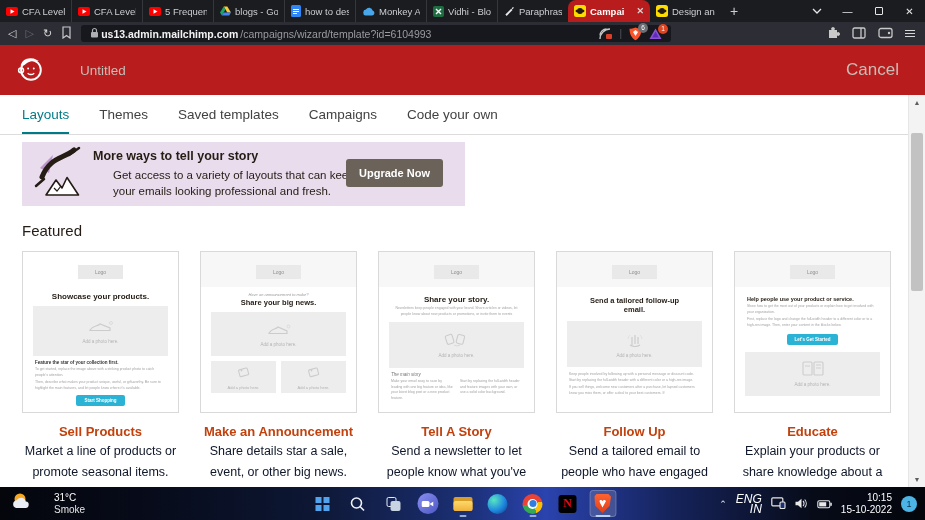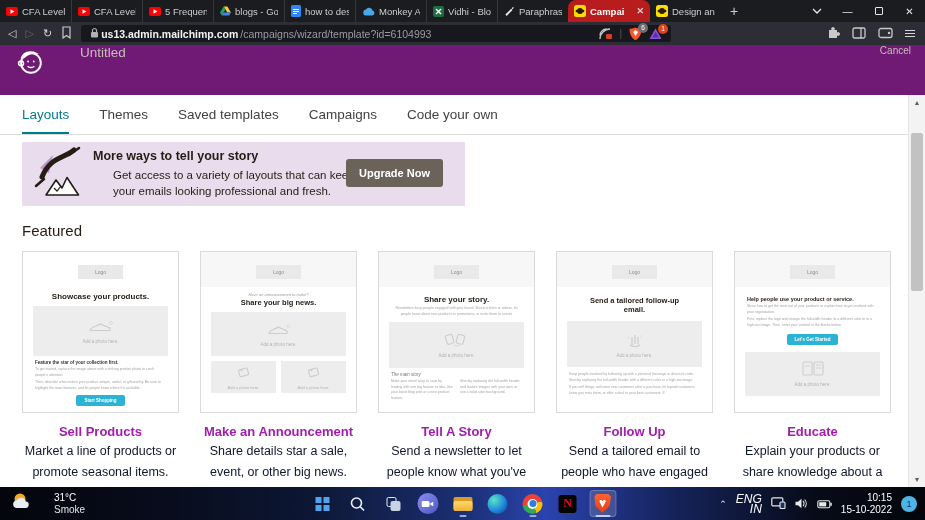--- a/index.html
+++ b/index.html
@@ -31,41 +31,41 @@
   .pill-right { margin-left:auto; display:flex; align-items:center; gap:7px; }
   .pill-div { color:#55565c; font-size:10px; }
   .badged { position:relative; display:flex; }
   .mini-badge { position:absolute; top:-4px; right:-6px; min-width:10px; height:10px; border-radius:5px; font-size:6.5px; color:#fff; display:flex; align-items:center; justify-content:center; padding:0 1px; }
   .mini-badge.gray { background:#6d6e73; }
   .mini-badge.red { background:#e0431f; }
   .bar-icons { display:flex; align-items:center; gap:12px; margin-left:auto; padding-right:2px; }
   .hamb span { display:block; width:10px; height:1.5px; background:#d6d6d6; margin:1.5px 0; }
 
   
-  .mc-header { height:50px; background:#701a75; display:flex; padding:0 14px 0 14px; }
+  .mc-header { height:50px; background:#b91c1c; display:flex; align-items:center; padding:0 26px 0 14px; }
   .mc-title { color:#c6bfb8; font-size:13.5px; margin-left:34px; }
-  .mc-cancel { margin-left:auto; color:#c6bfb8; font-size:10px; }
+  .mc-cancel { margin-left:auto; color:#c6bfb8; font-size:17px; }
 
   
   .content { position:relative; height:392px; background:#fff;border-radius:27px; }
   .mc-nav { height:40px; border-bottom:1px solid #dcdcdc; display:flex; align-items:flex-end; padding-left:22px; gap:30px; margin-right:17px; }
   .mc-nav-item { font-size:13.5px; color:#424242; padding-bottom:12px; }
   .mc-nav-item.active { color:#007c89; border-bottom:2px solid #007c89; padding-bottom:10px; }
 
   .banner { position:relative; margin:7px 0 0 22px; width:443px; height:64px; background:#e9dcec; display:flex; align-items:center; padding:0 10px; }
   .banner-art { flex:0 0 auto; margin:0 9px 0 2px; }
   .banner-title { font-size:12.5px; font-weight:bold; color:#241c15; margin-bottom:4px; }
   .banner-body { font-size:11.5px; color:#241c15; line-height:1.4; width:252px;margin-left:20px; }
   .upgrade-btn { position:absolute; right:22px; top:17px; background:#6b6259; color:#fff; font-size:11px; font-weight:bold; padding:8px 13px; border-radius:3px; cursor:pointer; }
 
   .featured { margin:16px 0 0 22px; font-size:15px; color:#241c15; }
   .cards { display:flex; gap:21px; margin:12px 0 0 22px; }
   .card-wrap { width:157px; }
   .card { width:157px; height:162px; border:1px solid #d9d9d9; background:#fff; overflow:hidden; cursor:pointer; }
-  .card-title { text-align:center; font-weight:bold; font-size:13px; color:#a21caf; margin-top:11px; }
+  .card-title { text-align:center; font-weight:bold; font-size:13px; color:#c2410c; margin-top:11px; }
   .card-desc { text-align:center; font-size:12.5px; color:#0f172a; line-height:21px; margin-top:2px; }
 
   
   .p-band { background:#f7f7f7; padding:8px 0; text-align:center; }
   .p-band.white { background:#fff; }
   .p-logo { display:inline-block; background:#e9e9e9; color:#8f8f8f; font-size:5px; padding:4px 17px; }
   .p-h1 { font-weight:bold; text-align:center; color:#241c15; font-size:8px; margin:5px 8px 0; }
   .p-h1.sm { font-size:7.5px; }
   .p-h1.left { text-align:left; font-size:5.5px; margin:5px 12px 2px; }
   .p-kicker { text-align:center; font-size:4px; color:#9a9a9a; font-style:italic; margin-top:5px; }

